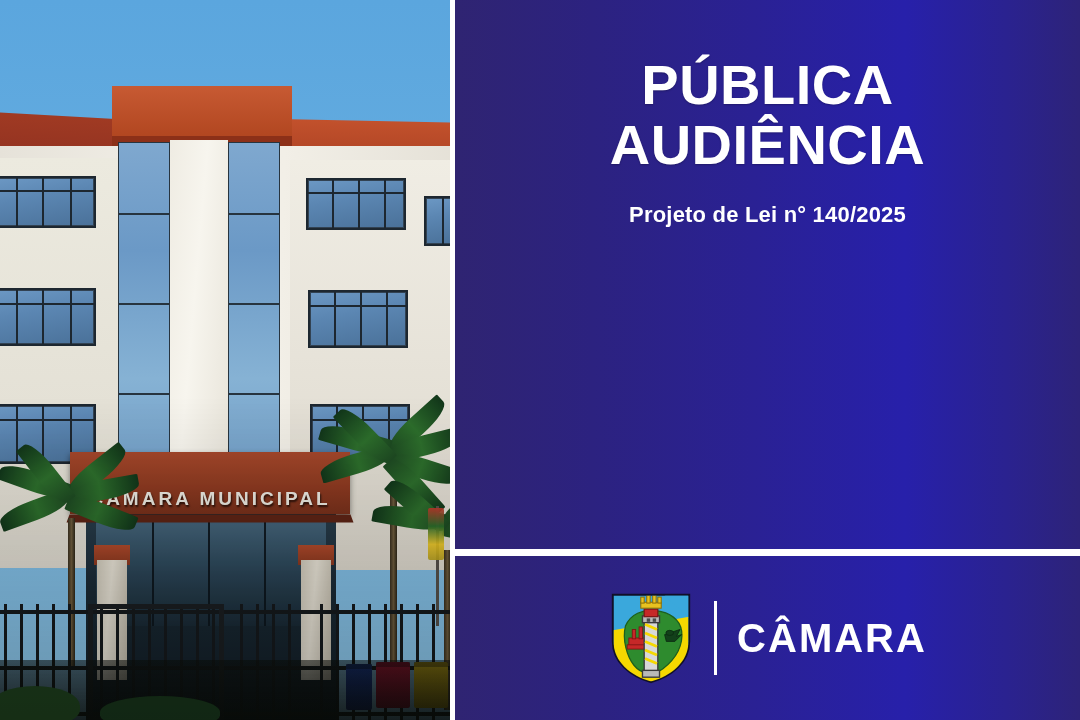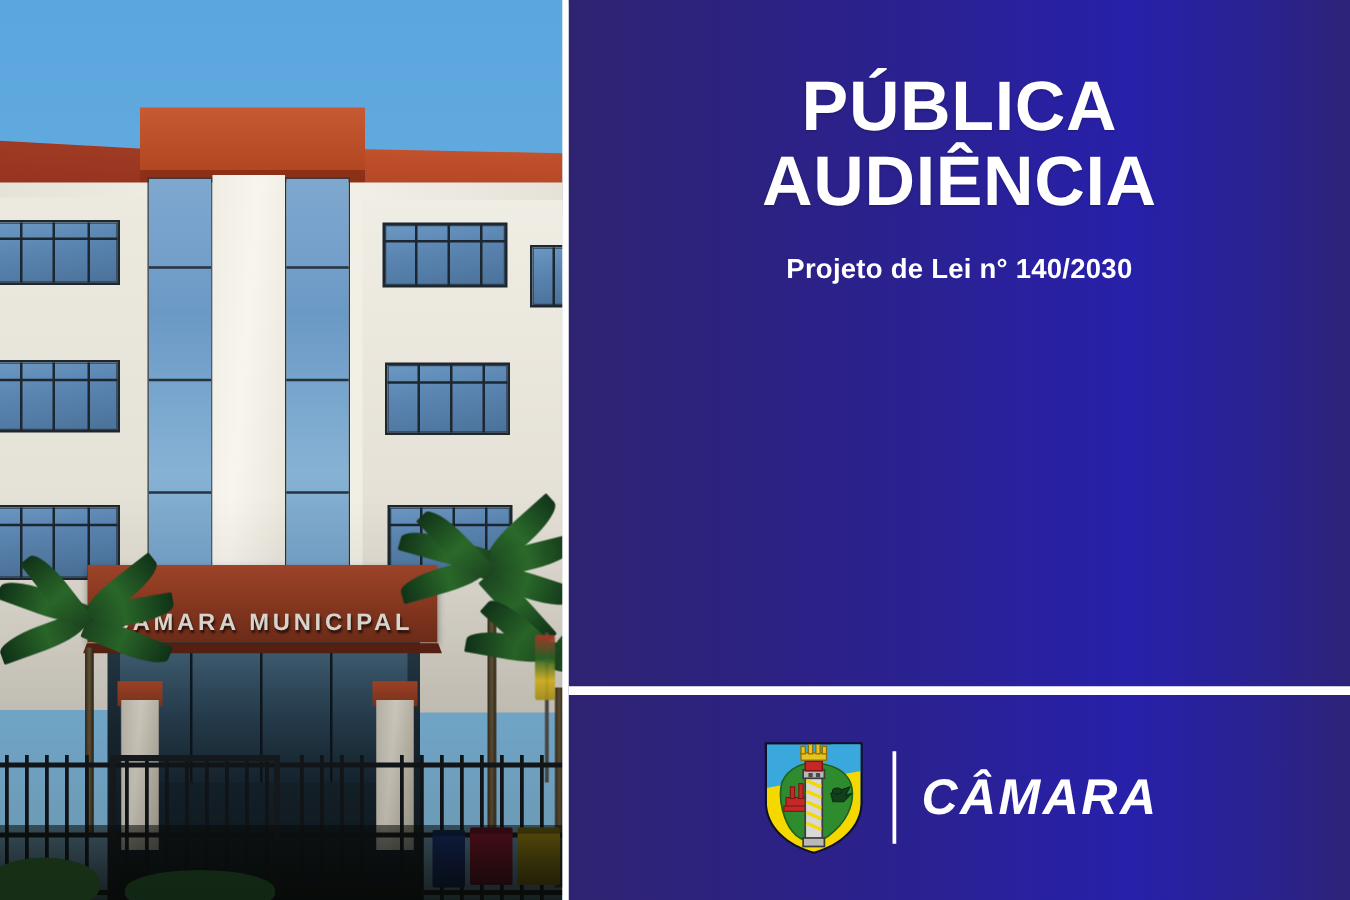--- a/index.html
+++ b/index.html
@@ -163,21 +163,21 @@
     margin-top:26px; color:#ffffff; font-weight:bold; font-size:22px;
     letter-spacing:.2px; text-align:center;
   }
   .body-text {
     margin-top:46px; color:#ffffff; font-weight:bold; font-size:27px;
     line-height:1.32; text-align:center; max-width:470px;
   }
 
   .panel-bottom {
     position:absolute; left:0; top:556px; width:625px; height:164px;
-    display:flex; align-items:center; justify-content:center; gap:22px;font-style:italic;
+    display:flex; align-items:center; justify-content:center; gap:22px;
   }
   .logo-lockup { display:flex; align-items:center; gap:20px; }
   .crest { width:86px; height:92px; display:block; }
   .logo-rule { width:3px; height:74px; background:#ffffff; }
   .logo-text { display:flex; flex-direction:column; align-items:flex-start; }
   .logo-main {
     color:#ffffff; font-weight:bold; font-size:40px; letter-spacing:2px; line-height:1;
   }
   .logo-sub {
     color:#ffffff; font-weight:bold; font-size:15.5px; letter-spacing:1.6px;
@@ -348,21 +348,21 @@
 
   <div class="v-divider"></div>
   <div class="top-strip"></div>
 
   <div class="panel">
     <div class="panel-top">
       <div class="title">
         <div>PÚBLICA</div>
         <div>AUDIÊNCIA</div>
       </div>
-      <div class="subtitle">Projeto de Lei n° 140/2030</div>
+      <div class="subtitle">Projeto de Lei n° 140/2025</div>
     </div>
 
     <div class="panel-bottom">
       <div class="logo-lockup">
 
         <svg class="crest" viewBox="0 0 100 108">
           <defs>
             <clipPath id="shieldClip">
               <path d="M6 4 H94 V58 C94 82 74 98 50 105 C26 98 6 82 6 58 Z"></path>
             </clipPath>

